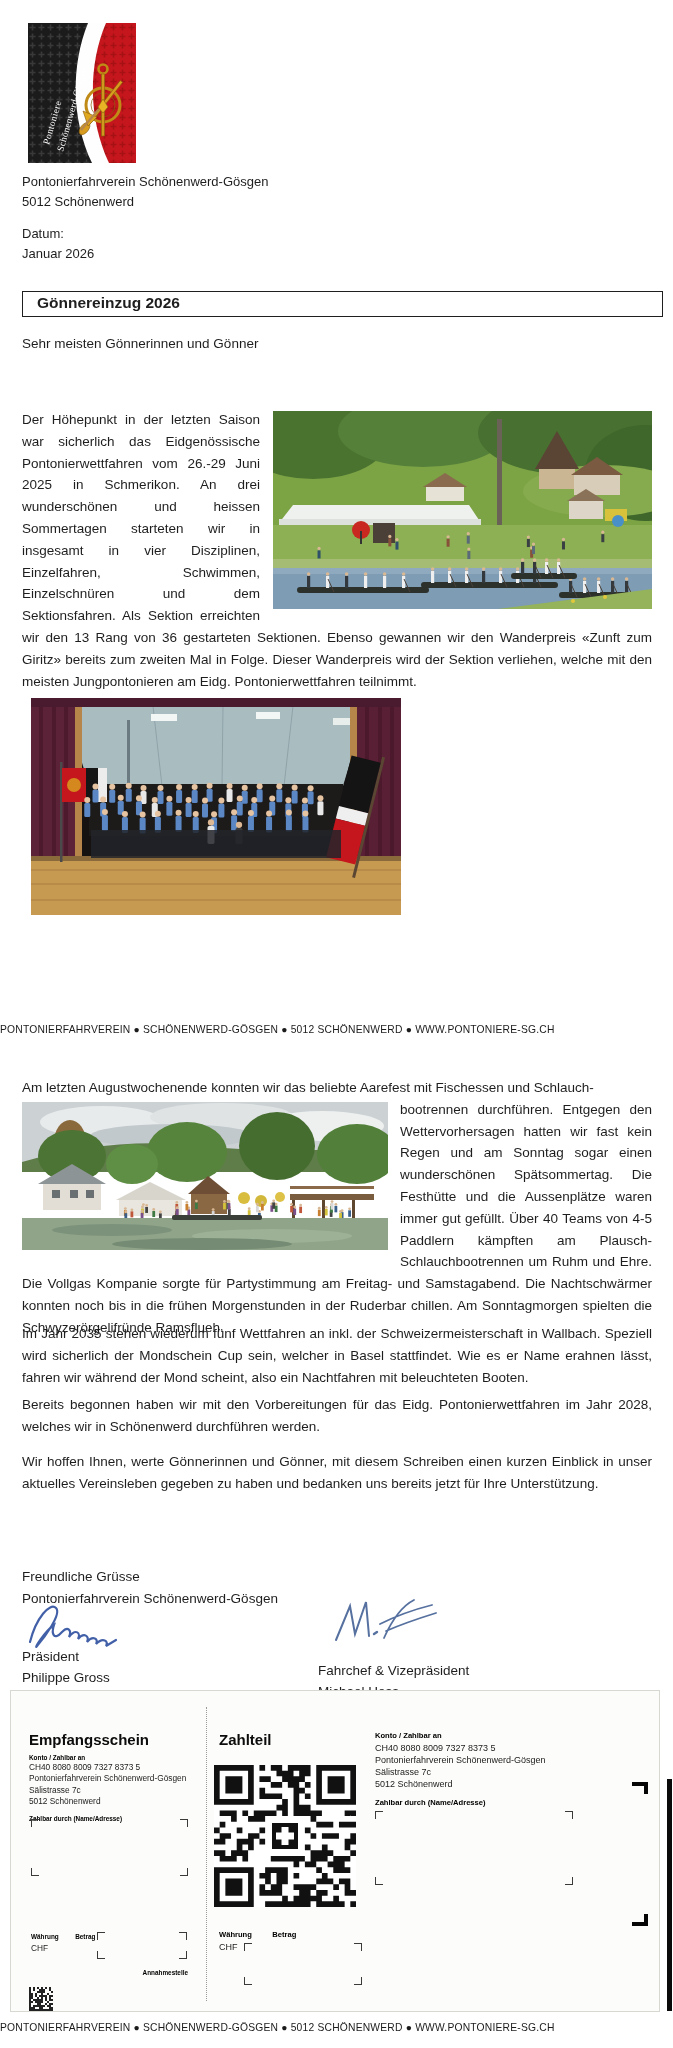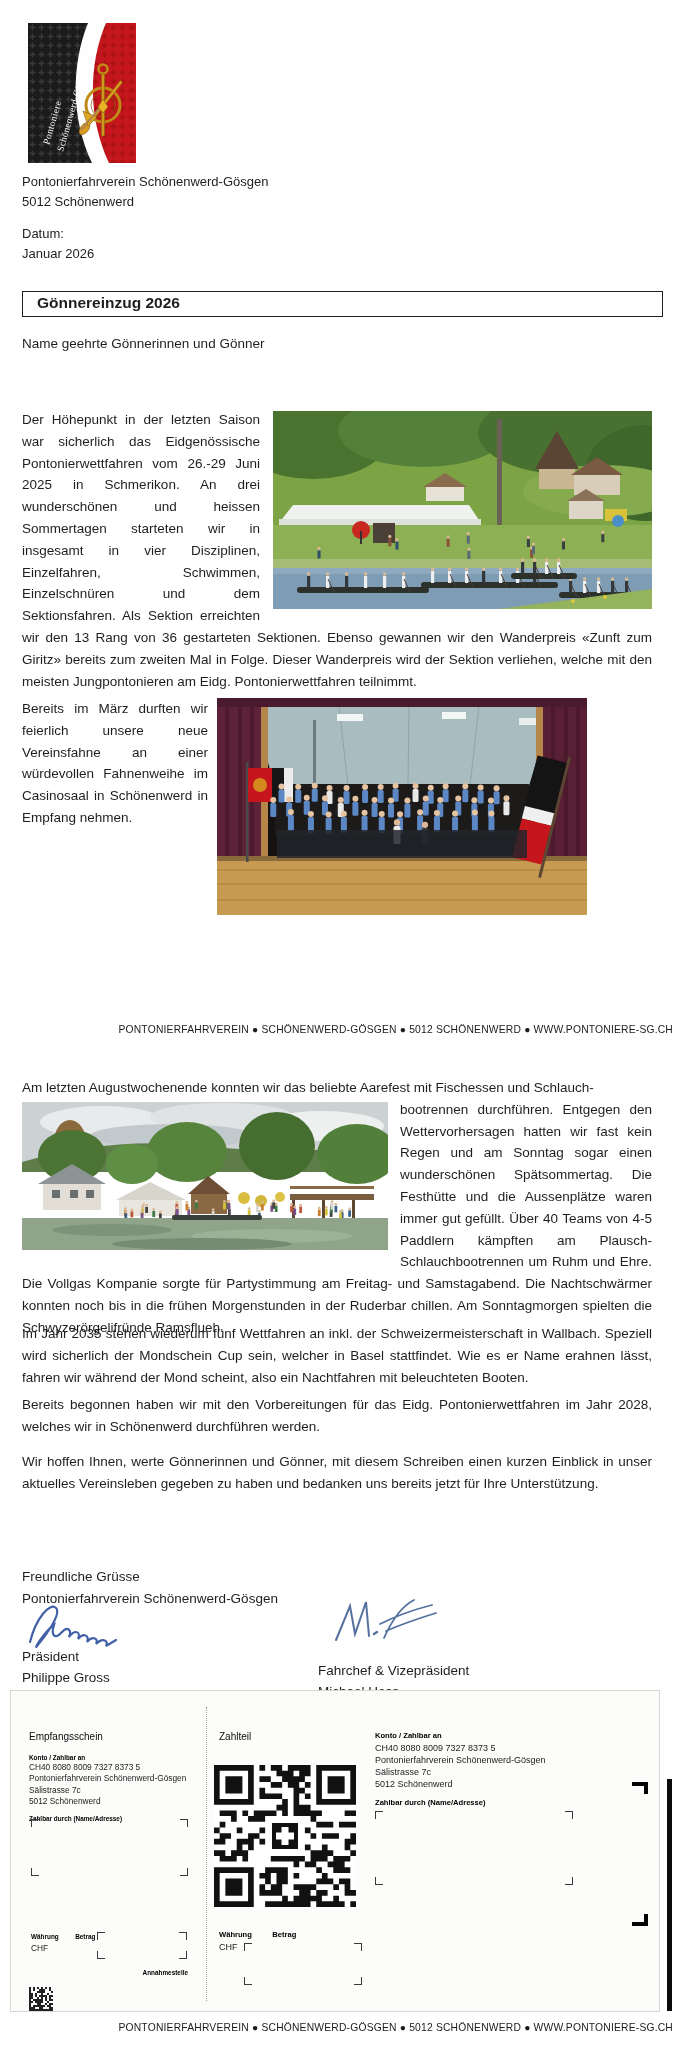--- a/index.html
+++ b/index.html
@@ -4,25 +4,25 @@
 <style>
   *{box-sizing:border-box;margin:0;padding:0}
   html,body{background:#fff}
   .page{position:relative;width:673px;height:2048px;background:#fff;overflow:hidden;
         font-family:"Liberation Sans",sans-serif;color:#1e1e1e}
   .abs{position:absolute}
   .body-text{font-size:13.5px;line-height:21.8px;text-align:justify;color:#1e1e1e}
   .sender-line,.date-line{font-size:13px;line-height:19.5px}
   .title-box{border:1.5px solid #1f1f1f;padding:2px 14px 4px;font-size:15.5px;font-weight:bold;width:641px}
   .plain{font-size:13.5px;line-height:21.8px}
-  .page-footer{position:absolute;left:0;width:673px;text-align:right;font-size:10.3px;
+  .page-footer{position:absolute;left:0;width:673px;text-align:left;font-size:10.3px;
                letter-spacing:.2px;color:#1b1b1b}
   
   .slip{background:#fcfcfa;border:1px solid #d8d8d3}
-  .slip-h{font-size:10px;font-weight:normal;color:#0c0c0c}
+  .slip-h{font-size:15px;font-weight:bold;color:#0c0c0c}
   .lbl6{font-size:6.4px;font-weight:bold;line-height:9px;color:#000}
   .val8{font-size:8.3px;line-height:11.3px;color:#222}
   .lbl8{font-size:7.6px;font-weight:bold;line-height:10.5px;color:#000}
   .val9{font-size:9px;line-height:12px;color:#222}
   .slip-divider{position:absolute;left:195px;top:16px;height:294px;border-left:1px dotted #9a9a96}
   .field{position:absolute;background-image:
     linear-gradient(#3a3a3a,#3a3a3a),linear-gradient(#3a3a3a,#3a3a3a),
     linear-gradient(#3a3a3a,#3a3a3a),linear-gradient(#3a3a3a,#3a3a3a),
     linear-gradient(#3a3a3a,#3a3a3a),linear-gradient(#3a3a3a,#3a3a3a),
     linear-gradient(#3a3a3a,#3a3a3a),linear-gradient(#3a3a3a,#3a3a3a);
@@ -76,21 +76,21 @@
     <div class="sender-line">5012 Schönenwerd</div>
   </div>
 
   <div class="abs" style="left:22px;top:224px">
     <div class="date-line">Datum:</div>
     <div class="date-line">Januar 2026</div>
   </div>
 
   <div class="abs title-box" style="left:22px;top:291px">Gönnereinzug 2026</div>
 
-  <div class="abs plain" style="left:22px;top:333px">Name geehrte Gönnerinnen und Gönner</div>
+  <div class="abs plain" style="left:22px;top:333px">Sehr meisten Gönnerinnen und Gönner</div>
 
   <div class="abs body-text" style="left:22px;top:409px;width:630px">
     <svg style="float:right;margin:2px 0 6px 13px" width="379" height="198" viewBox="0 0 379 198">
       <rect width="379" height="198" fill="#7ca344"></rect>
       <ellipse cx="40" cy="28" rx="75" ry="40" fill="#4a7330"></ellipse>
       <ellipse cx="150" cy="20" rx="85" ry="36" fill="#55803a"></ellipse>
       <ellipse cx="300" cy="22" rx="95" ry="42" fill="#487031"></ellipse>
       <ellipse cx="372" cy="62" rx="60" ry="48" fill="#3f672c"></ellipse>
       <ellipse cx="330" cy="80" rx="80" ry="26" fill="#86aa4e"></ellipse>
       <rect x="224" y="8" width="5" height="112" fill="#6b6257"></rect>
@@ -203,21 +203,20 @@
           <line x1="286" y1="154" x2="292" y2="167" stroke="#4a4038" stroke-width="1"></line>
         </g>
       <path d="M225,198 L379,178 L379,198 Z" fill="#94b35a"></path>
       <circle cx="300" cy="190" r="2" fill="#e0c83a"></circle>
         <circle cx="332" cy="186" r="2" fill="#e0c83a"></circle>
     </svg>
     <span>Der Höhepunkt in der letzten Saison war sicherlich das Eidgenössische Pontonierwettfahren vom 26.-29 Juni 2025 in Schmerikon. An drei wunderschönen und heissen Sommertagen starteten wir in insgesamt in vier Disziplinen, Einzelfahren, Schwimmen, Einzelschnüren und dem Sektionsfahren. Als Sektion erreichten wir den 13 Rang von 36 gestarteten Sektionen. Ebenso gewannen wir den Wanderpreis «Zunft zum Giritz» bereits zum zweiten Mal in Folge. Dieser Wanderpreis wird der Sektion verliehen, welche mit den meisten Jungpontonieren am Eidg. Pontonierwettfahren teilnimmt.</span>
   </div>
 
   <div class="abs" style="left:22px;top:698px;width:630px;display:flex">
-    <div class="body-text" style="width:186px;flex:none">Bereits im März durften wir feierlich unsere neue Vereinsfahne an einer würdevollen Fahnenweihe im Casinosaal in Schönenwerd in Empfang nehmen.</div>
     <svg style="margin-left:9px;flex:none" width="370" height="217" viewBox="0 0 370 217">
       <rect width="370" height="217" fill="#171212"></rect>
       <polygon points="34,8 336,8 312,88 58,88" fill="#a9bdc1"></polygon>
       <path d="M122,8 L131,88 M192,8 L191,88 M262,8 L253,88" stroke="#8fa3a8" stroke-width="1" fill="none"></path>
       <rect x="120" y="16" width="26" height="7" fill="#f2f6f4"></rect>
       <rect x="225" y="14" width="24" height="7" fill="#f2f6f4"></rect>
       <rect x="302" y="20" width="22" height="7" fill="#e8eeec"></rect>
       <rect x="96" y="22" width="3" height="66" fill="#6a7a80"></rect>
       <rect x="58" y="86" width="254" height="52" fill="#1d1b1a"></rect>
       <rect x="0" y="0" width="44" height="172" fill="#5c2238"></rect>

